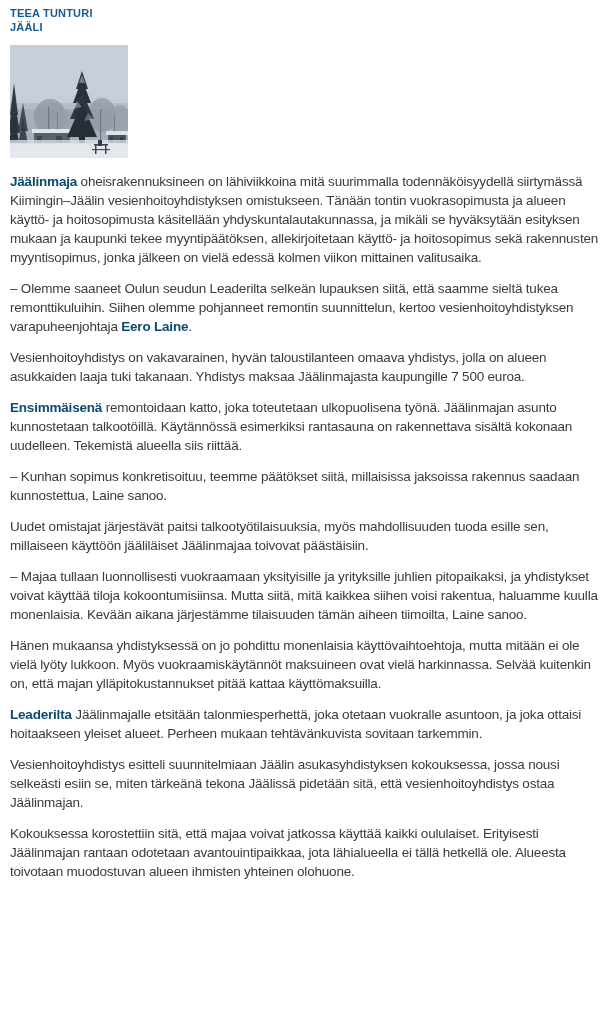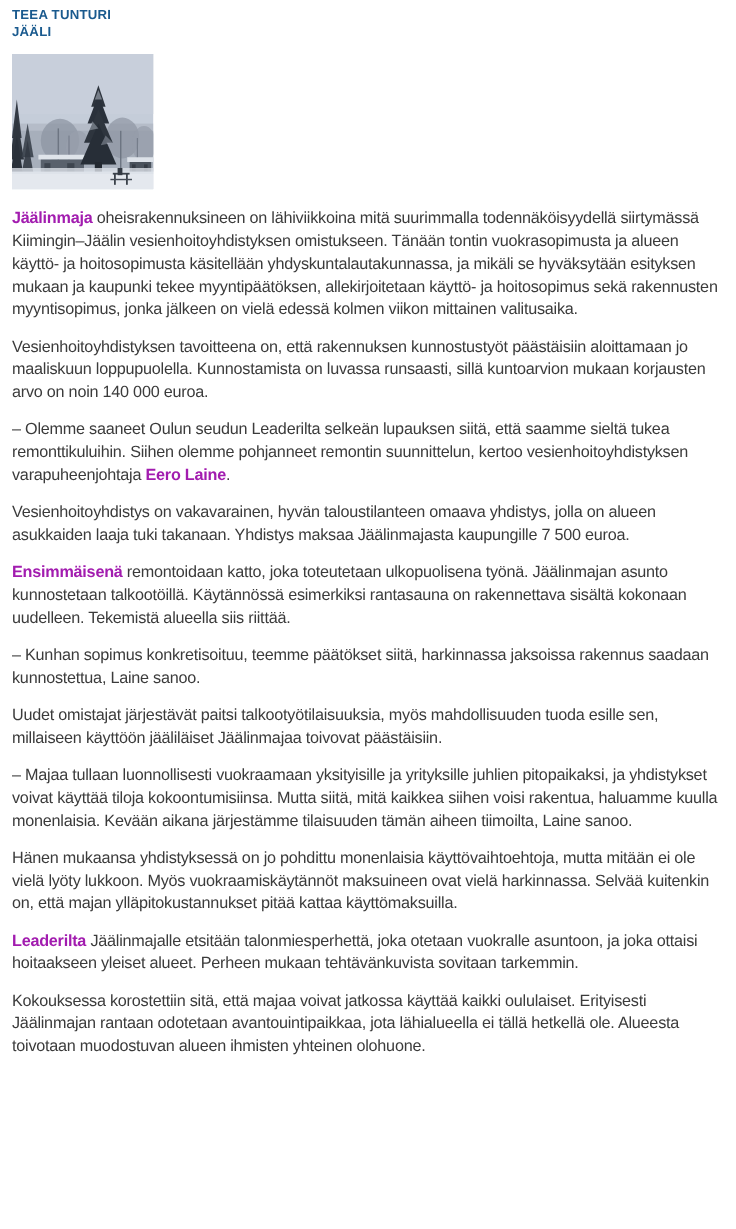--- a/index.html
+++ b/index.html
@@ -39,21 +39,21 @@
   }
   .article-body p {
     margin: 0 0 12px 0;
     font-size: 13.5px;
     line-height: 19px;
     letter-spacing: -0.2px;
     color: var(--text-color, #3b3b3b);
   }
   .article-body p strong {
     font-weight: bold;
-    color: #a21caf;
+    color: #0c4a6e;
   }
 </style>
 </head>
 <body>
 
 <div class="page">
 
   <div class="byline">
     <div>TEEA TUNTURI</div>
     <div>JÄÄLI</div>
@@ -110,25 +110,25 @@
       <rect x="84" y="99" width="14" height="1.5" fill="#3a414a"></rect>
       <rect x="85" y="100" width="1.5" height="9" fill="#3a414a"></rect>
       <rect x="95" y="100" width="1.5" height="9" fill="#3a414a"></rect>
       <rect x="88" y="95" width="4" height="6" fill="#333a43"></rect>
       <rect x="82" y="104" width="18" height="1.2" fill="#454c56"></rect>
     </svg>
   </div>
 
   <div class="article-body">
       <p><strong>Jäälinmaja</strong><span> oheisrakennuksineen on lähiviikkoina mitä suurimmalla todennäköisyydellä siirtymässä Kiimingin–Jäälin vesienhoitoyhdistyksen omistukseen. Tänään tontin vuokrasopimusta ja alueen käyttö- ja hoitosopimusta käsitellään yhdyskuntalautakunnassa, ja mikäli se hyväksytään esityksen mukaan ja kaupunki tekee myyntipäätöksen, allekirjoitetaan käyttö- ja hoitosopimus sekä rakennusten myyntisopimus, jonka jälkeen on vielä edessä kolmen viikon mittainen valitusaika.</span></p>
-      <p><span>Vesienhoitoyhdistyksen tavoitteena on, että rakennuksen kunnostustyöt päästäisiin aloittamaan jo maaliskuun loppupuolella. Kunnostamista on luvassa runsaasti, sillä kuntoarvion mukaan korjausten arvo on noin 140 000 euroa.</span></p>
       <p><span>– Olemme saaneet Oulun seudun Leaderilta selkeän lupauksen siitä, että saamme sieltä tukea remonttikuluihin. Siihen olemme pohjanneet remontin suunnittelun, kertoo vesienhoitoyhdistyksen varapuheenjohtaja </span><strong>Eero Laine</strong><span>.</span></p>
       <p><span>Vesienhoitoyhdistys on vakavarainen, hyvän taloustilanteen omaava yhdistys, jolla on alueen asukkaiden laaja tuki takanaan. Yhdistys maksaa Jäälinmajasta kaupungille 7 500 euroa.</span></p>
       <p><strong>Ensimmäisenä</strong><span> remontoidaan katto, joka toteutetaan ulkopuolisena työnä. Jäälinmajan asunto kunnostetaan talkootöillä. Käytännössä esimerkiksi rantasauna on rakennettava sisältä kokonaan uudelleen. Tekemistä alueella siis riittää.</span></p>
-      <p><span>– Kunhan sopimus konkretisoituu, teemme päätökset siitä, harkinnassa jaksoissa rakennus saadaan kunnostettua, Laine sanoo.</span></p>
+      <p><span>– Kunhan sopimus konkretisoituu, teemme päätökset siitä, millaisissa jaksoissa rakennus saadaan kunnostettua, Laine sanoo.</span></p>
       <p><span>Uudet omistajat järjestävät paitsi talkootyötilaisuuksia, myös mahdollisuuden tuoda esille sen, millaiseen käyttöön jääliläiset Jäälinmajaa toivovat päästäisiin.</span></p>
       <p><span>– Majaa tullaan luonnollisesti vuokraamaan yksityisille ja yrityksille juhlien pitopaikaksi, ja yhdistykset voivat käyttää tiloja kokoontumisiinsa. Mutta siitä, mitä kaikkea siihen voisi rakentua, haluamme kuulla monenlaisia. Kevään aikana järjestämme tilaisuuden tämän aiheen tiimoilta, Laine sanoo.</span></p>
       <p><span>Hänen mukaansa yhdistyksessä on jo pohdittu monenlaisia käyttövaihtoehtoja, mutta mitään ei ole vielä lyöty lukkoon. Myös vuokraamiskäytännöt maksuineen ovat vielä harkinnassa. Selvää kuitenkin on, että majan ylläpitokustannukset pitää kattaa käyttömaksuilla.</span></p>
       <p><strong>Leaderilta</strong><span> Jäälinmajalle etsitään talonmiesperhettä, joka otetaan vuokralle asuntoon, ja joka ottaisi hoitaakseen yleiset alueet. Perheen mukaan tehtävänkuvista sovitaan tarkemmin.</span></p>
+      <p><span>Vesienhoitoyhdistys esitteli suunnitelmiaan Jäälin asukasyhdistyksen kokouksessa, jossa nousi selkeästi esiin se, miten tärkeänä tekona Jäälissä pidetään sitä, että vesienhoitoyhdistys ostaa Jäälinmajan.</span></p>
       <p><span>Kokouksessa korostettiin sitä, että majaa voivat jatkossa käyttää kaikki oululaiset. Erityisesti Jäälinmajan rantaan odotetaan avantouintipaikkaa, jota lähialueella ei tällä hetkellä ole. Alueesta toivotaan muodostuvan alueen ihmisten yhteinen olohuone.</span></p>
     </div>
 
 </div>
 
 </body></html>

